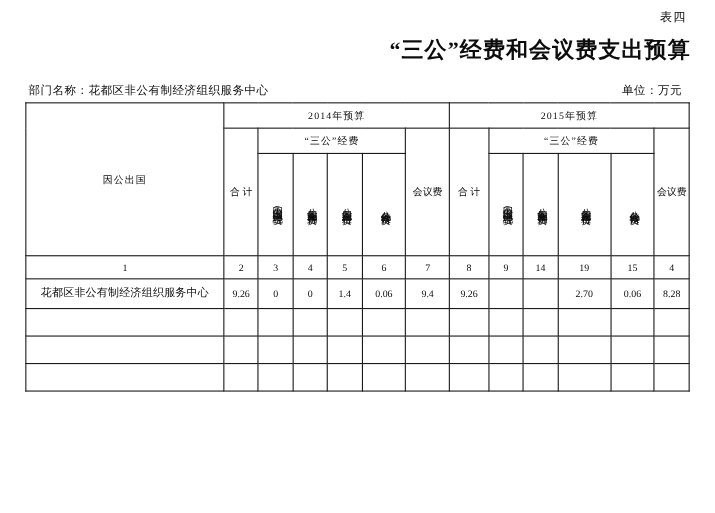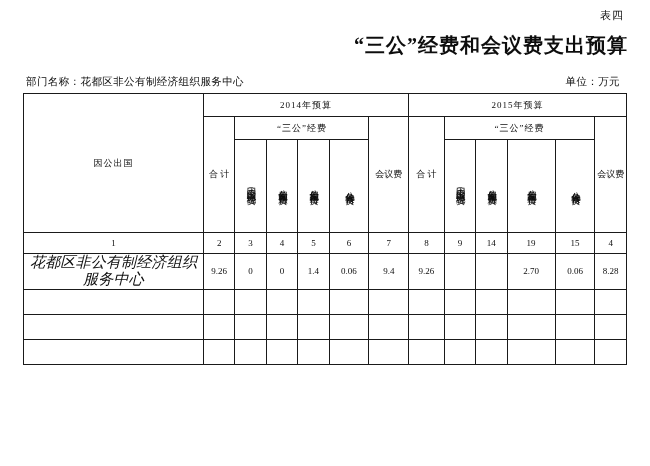--- a/index.html
+++ b/index.html
@@ -95,23 +95,22 @@
   }
   .numrow td {
     height: 20px;
     font-size: 10.5px;
   }
   .datarow td {
     height: 26px;
     font-size: 9.5px;
   }
   .datarow td.deptname {
-    font-size: 15px;
+    font-size: 10px;
     letter-spacing: 0.2px;
-    font-style: italic;
   }
   .blankrow td {
     height: 24px;
   }
   .ralign {
     text-align: right;
     padding-right: 3px;
   }
 </style>
 </head>

